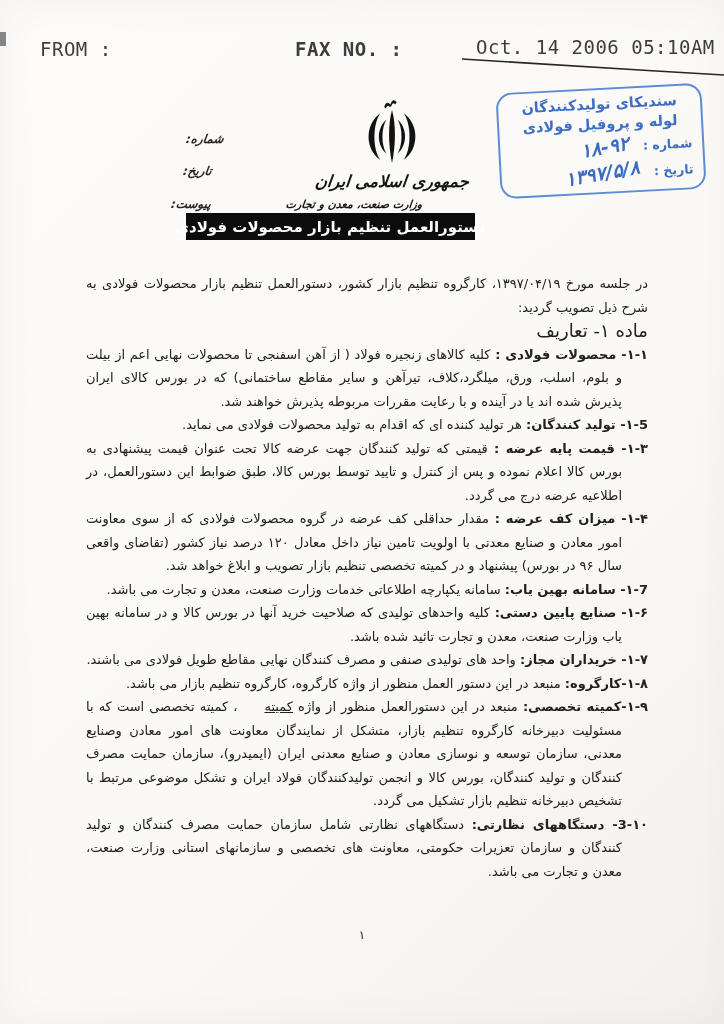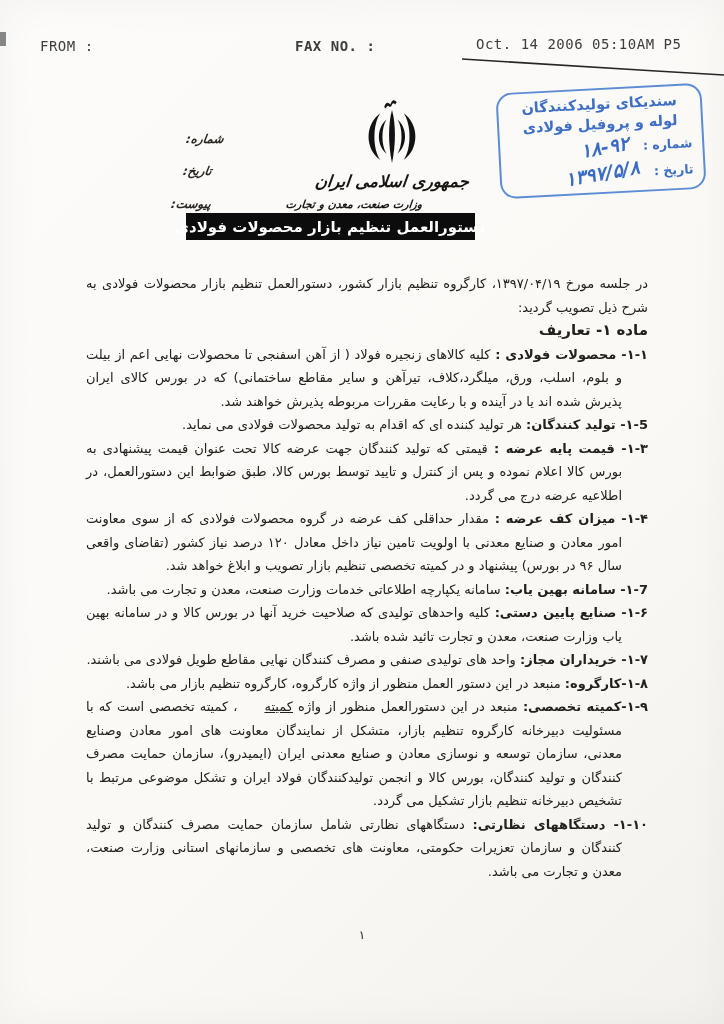--- a/index.html
+++ b/index.html
@@ -13,21 +13,21 @@
   .page{
     position:absolute;left:0;top:0;width:724px;height:1024px;
     background:linear-gradient(135deg,#fcfbf9 0%,#faf9f6 60%,#f3f1ee 100%);
     box-shadow:inset 0 0 40px rgba(0,0,0,0.04);
   }
   
   .fax-header{position:absolute;left:0;top:0;width:724px;height:70px;}
   .fax-text{
     position:absolute;
     font-family:"DejaVu Sans Mono",monospace;
-    font-size:14px;color:#3d3d3d;letter-spacing:.5px;white-space:nowrap;
+    font-size:19px;color:#3d3d3d;letter-spacing:.5px;white-space:nowrap;
   }
   .from-label{left:40px;top:38px;}
   .faxno-label{left:295px;top:38px;font-weight:bold;}
   .fax-datetime{left:476px;top:36px;}
   .corner-smudge{position:absolute;left:0;top:32px;width:6px;height:14px;background:#2a2a2a;opacity:.55;}
   .date-underline{position:absolute;left:458px;top:54px;}
   
   .stamp{
     position:absolute;left:498px;top:88px;width:206px;height:106px;
     border:2.5px solid #5b8cd4;border-radius:16px;
@@ -65,21 +65,21 @@
     direction:rtl;font-size:15px;font-weight:bold;white-space:nowrap;
   }
   
   .doc-body{
     position:absolute;left:86px;top:272px;width:562px;
     direction:rtl;text-align:justify;
     font-size:13px;line-height:23.5px;color:#23201d;
   }
   .doc-body p{margin:0;}
   .intro{margin-bottom:2px;}
-  .article-heading{font-weight:bold;font-size:15px;margin:1px 0;}
+  .article-heading{font-weight:normal;font-size:18px;margin:1px 0;}
   .item{padding-right:26px;text-indent:-26px;}
   .item .lead{font-weight:bold;}
   .underlined{text-decoration:underline;margin-left:27px;}
   .page-number{
     position:absolute;left:350px;top:928px;width:24px;text-align:center;
     font-size:12px;color:#2a2724;
   }
 </style>
 </head>
 <body>
@@ -141,18 +141,18 @@
 
     <p class="item"><span class="lead">۱-۱- محصولات فولادی :</span><span> کلیه کالاهای زنجیره فولاد ( از آهن اسفنجی تا محصولات نهایی اعم از بیلت و بلوم، اسلب، ورق، میلگرد،کلاف، تیرآهن و سایر مقاطع ساختمانی) که در بورس کالای ایران پذیرش شده اند یا در آینده و با رعایت مقررات مربوطه پذیرش خواهند شد.</span></p>
     <p class="item"><span class="lead">۱-5- تولید کنندگان:</span><span> هر تولید کننده ای که اقدام به تولید محصولات فولادی می نماید.</span></p>
     <p class="item"><span class="lead">۱-۳- قیمت پایه عرضه :</span><span> قیمتی که تولید کنندگان جهت عرضه کالا تحت عنوان قیمت پیشنهادی به بورس کالا اعلام نموده و پس از کنترل و تایید توسط بورس کالا، طبق ضوابط این دستورالعمل، در اطلاعیه عرضه درج می گردد.</span></p>
     <p class="item"><span class="lead">۱-۴- میزان کف عرضه :</span><span> مقدار حداقلی کف عرضه در گروه محصولات فولادی که از سوی معاونت امور معادن و صنایع معدنی با اولویت تامین نیاز داخل معادل ۱۲۰ درصد نیاز کشور (تقاضای واقعی سال ۹۶ در بورس) پیشنهاد و در کمیته تخصصی تنظیم بازار تصویب و ابلاغ خواهد شد.</span></p>
     <p class="item"><span class="lead">۱-7- سامانه بهین یاب:</span><span> سامانه یکپارچه اطلاعاتی خدمات وزارت صنعت، معدن و تجارت می باشد.</span></p>
     <p class="item"><span class="lead">۱-۶- صنایع پایین دستی:</span><span> کلیه واحدهای تولیدی که صلاحیت خرید آنها در بورس کالا و در سامانه بهین یاب وزارت صنعت، معدن و تجارت تائید شده باشد.</span></p>
     <p class="item"><span class="lead">۱-۷- خریداران مجاز:</span><span> واحد های تولیدی صنفی و مصرف کنندگان نهایی مقاطع طویل فولادی می باشند.</span></p>
     <p class="item"><span class="lead">۱-۸-کارگروه:</span><span> منبعد در این دستور العمل منظور از واژه کارگروه، کارگروه تنظیم بازار می باشد.</span></p>
     <p class="item"><span class="lead">۱-۹-کمیته تخصصی:</span><span> منبعد در این دستورالعمل منظور از واژه </span><span class="underlined">کمیته</span><span>، کمیته تخصصی است که با مسئولیت دبیرخانه کارگروه تنظیم بازار، متشکل از نمایندگان معاونت های امور معادن وصنایع معدنی، سازمان توسعه و نوسازی معادن و صنایع معدنی ایران (ایمیدرو)، سازمان حمایت مصرف کنندگان و تولید کنندگان، بورس کالا و انجمن تولیدکنندگان فولاد ایران و تشکل موضوعی مرتبط با تشخیص دبیرخانه تنظیم بازار تشکیل می گردد.</span></p>
-    <p class="item"><span class="lead">۱-۱۰- دستگاههای نظارتی:</span><span> دستگاههای نظارتی شامل سازمان حمایت مصرف کنندگان و تولید کنندگان و سازمان تعزیرات حکومتی، معاونت های تخصصی و سازمانهای استانی وزارت صنعت، معدن و تجارت می باشد.</span></p>
+    <p class="item"><span class="lead">3-۱۰- دستگاههای نظارتی:</span><span> دستگاههای نظارتی شامل سازمان حمایت مصرف کنندگان و تولید کنندگان و سازمان تعزیرات حکومتی، معاونت های تخصصی و سازمانهای استانی وزارت صنعت، معدن و تجارت می باشد.</span></p>
   </div>
 
   <div class="page-number">۱</div>
 
 </div>
 
 </body></html>

